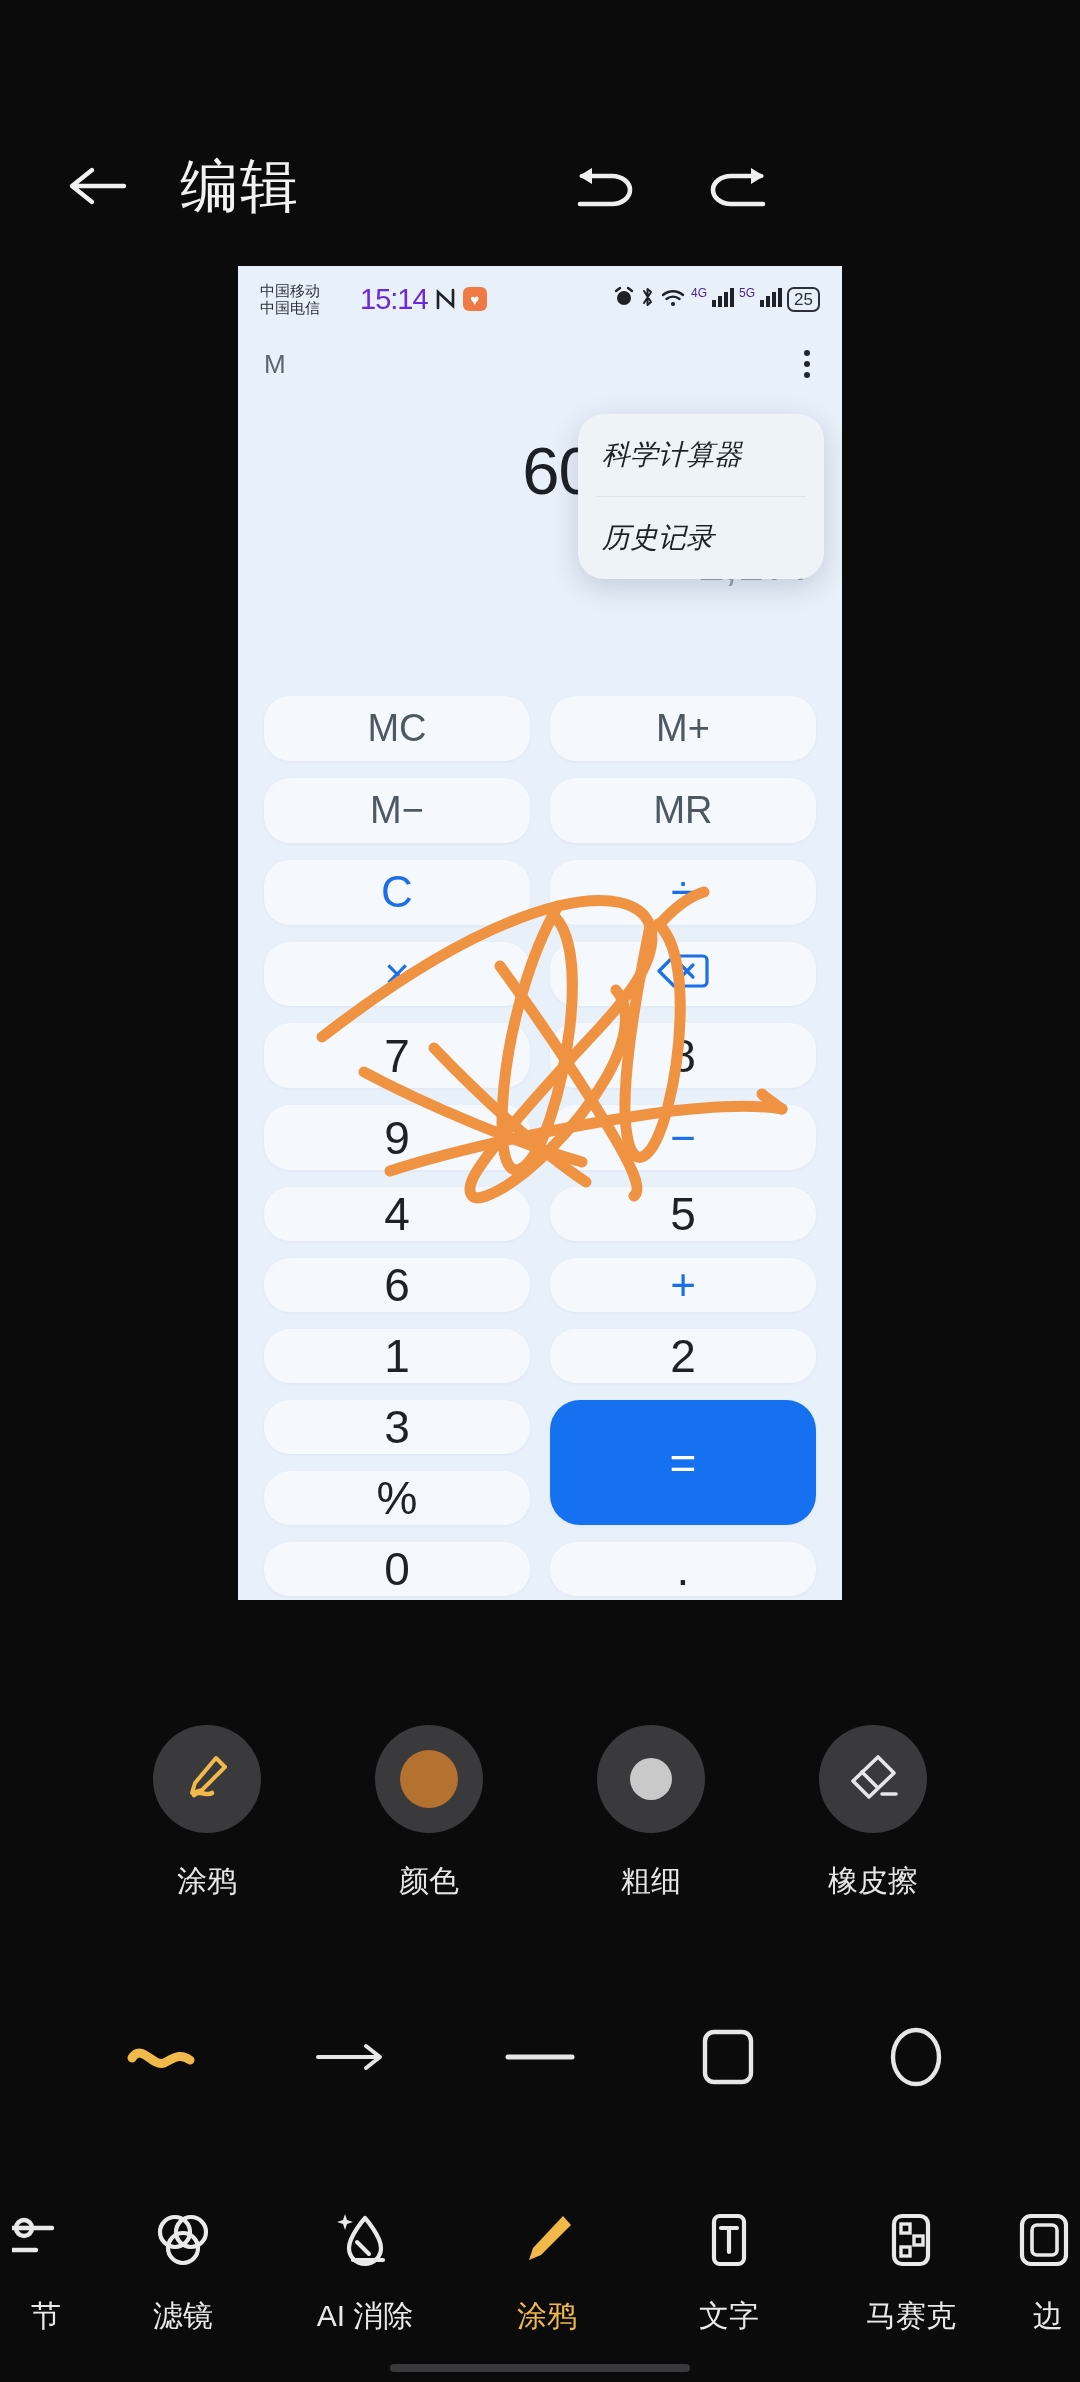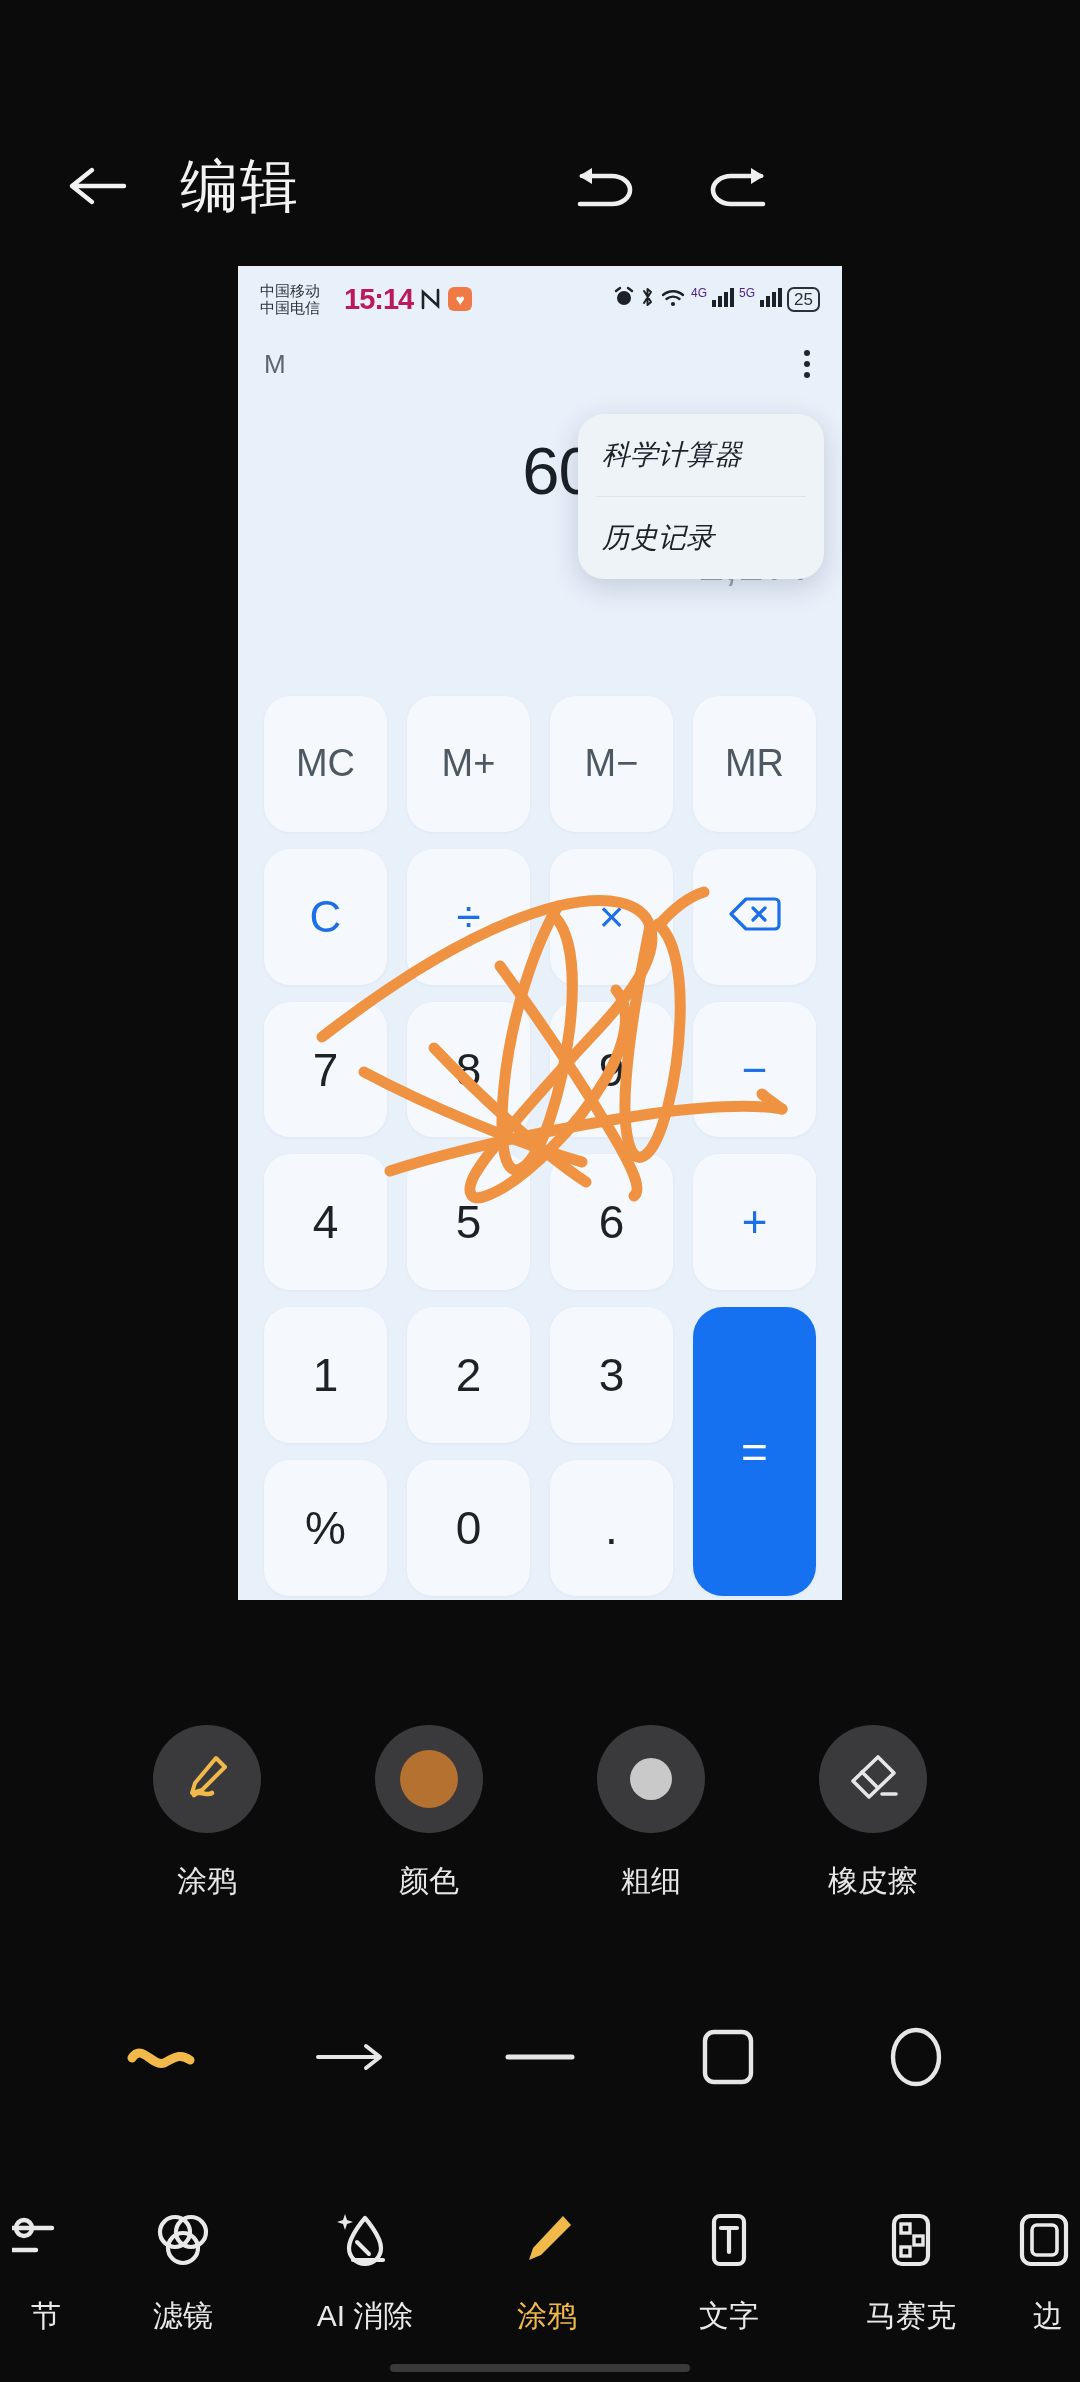--- a/index.html
+++ b/index.html
@@ -38,23 +38,23 @@
     position:absolute; left:238px; top:266px; width:604px; height:1334px;
     background:#e8f0fa; overflow:hidden;
   }
   
   .statusbar{
     position:relative; height:66px; width:100%;
     display:flex; align-items:center; padding:0 22px;
   }
   .carrier{
     font-size:15px; line-height:17px; color:#2b3137; letter-spacing:0px;
-    margin-right:24px;
-  }
-  .clock{ font-size:29px; color:#be185d; font-weight:700; letter-spacing:-1px; }
+    margin-right:4px;
+  }
+  .clock{ font-size:29px; color:#6d28d9; font-weight:400; letter-spacing:-1px;margin-left:36px; }
   .sb-icon{ margin-left:7px; display:inline-flex; align-items:center; }
   .nfc-ic{ font-size:22px; color:#1d2227; font-weight:bold;}
   .heart-ic{
     width:24px;height:24px;background:#ef7a45;border-radius:6px;
     display:inline-flex;align-items:center;justify-content:center;
     color:#fff;font-size:15px;
   }
   .sb-right{ margin-left:auto; display:flex; align-items:center; gap:5px; }
   .batt{
     border:2px solid #2b3137; border-radius:7px; padding:0 5px;
@@ -94,21 +94,21 @@
   .popup .pitem{
     height:82px; display:flex; align-items:center; padding-left:24px;
     font-size:28px; color:#1c2228; cursor:pointer;font-style:italic;
   }
   .popup .pdiv{ height:1px; background:#dde4ec; margin:0 18px; }
 
   
   .keypad{
     position:absolute; left:0; top:430px; width:604px; height:900px;
     padding:0 26px; display:grid;
-    grid-template-columns:repeat(4,1fr);
+    grid-template-columns:repeat(2,1fr);
     grid-template-rows:repeat(6,1fr);
     gap:17px 20px;
   }
   .key{
     background:#f5f9fd; border-radius:26px;
     display:flex; align-items:center; justify-content:center;
     font-size:42px; color:#1d2227; cursor:pointer;
     box-shadow:0 1px 3px rgba(100,120,150,.07);
   }
   .key.mem{ color:#4d5862; font-size:38px;}

